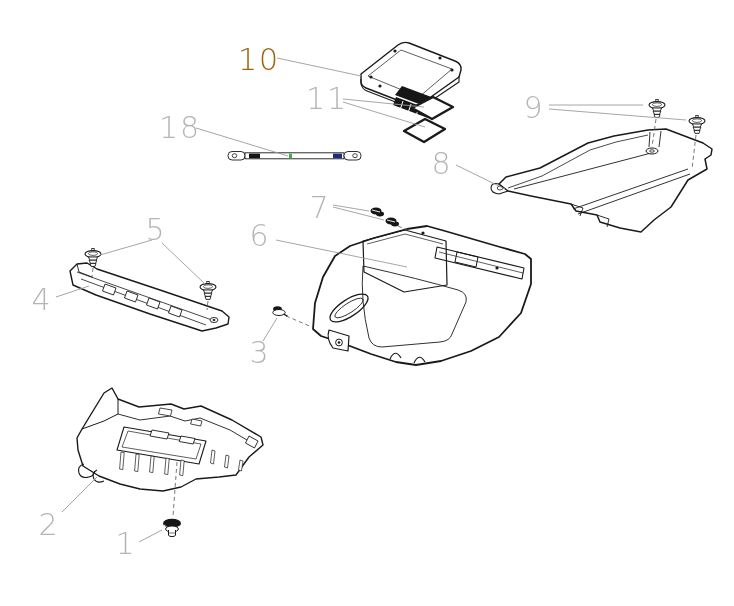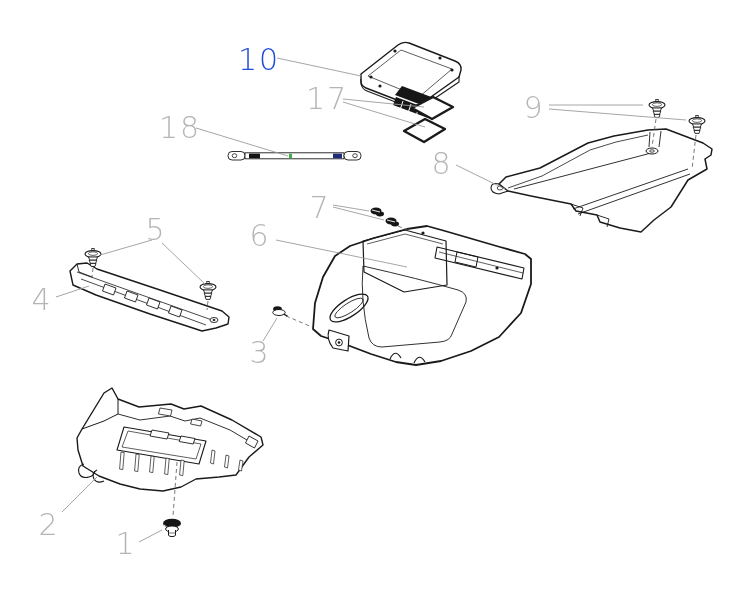--- a/index.html
+++ b/index.html
@@ -191,16 +191,16 @@
 <div id="callouts">
     <div class="callout" style="left: 126px; top: 544px; color: rgb(181, 181, 181);">1</div>
     <div class="callout" style="left: 49px; top: 525px; color: rgb(181, 181, 181);">2</div>
     <div class="callout" style="left: 260px; top: 353px; color: rgb(181, 181, 181);">3</div>
     <div class="callout" style="left: 42px; top: 300px; color: rgb(181, 181, 181);">4</div>
     <div class="callout" style="left: 156px; top: 230px; color: rgb(181, 181, 181);">5</div>
     <div class="callout" style="left: 260px; top: 236px; color: rgb(181, 181, 181);">6</div>
     <div class="callout" style="left: 320px; top: 208px; color: rgb(181, 181, 181);">7</div>
     <div class="callout" style="left: 442px; top: 164px; color: rgb(181, 181, 181);">8</div>
     <div class="callout" style="left: 534px; top: 108px; color: rgb(181, 181, 181);">9</div>
-    <div class="callout" style="left: 259px; top: 60px; color: #1d4ed8;">10</div>
-    <div class="callout" style="left: 327px; top: 99px; color: rgb(181, 181, 181);">17</div>
+    <div class="callout" style="left: 259px; top: 60px; color: #a16207;">10</div>
+    <div class="callout" style="left: 327px; top: 99px; color: rgb(181, 181, 181);">11</div>
     <div class="callout" style="left: 180px; top: 128px; color: rgb(181, 181, 181);">18</div>
   </div>
 
 </body></html>

